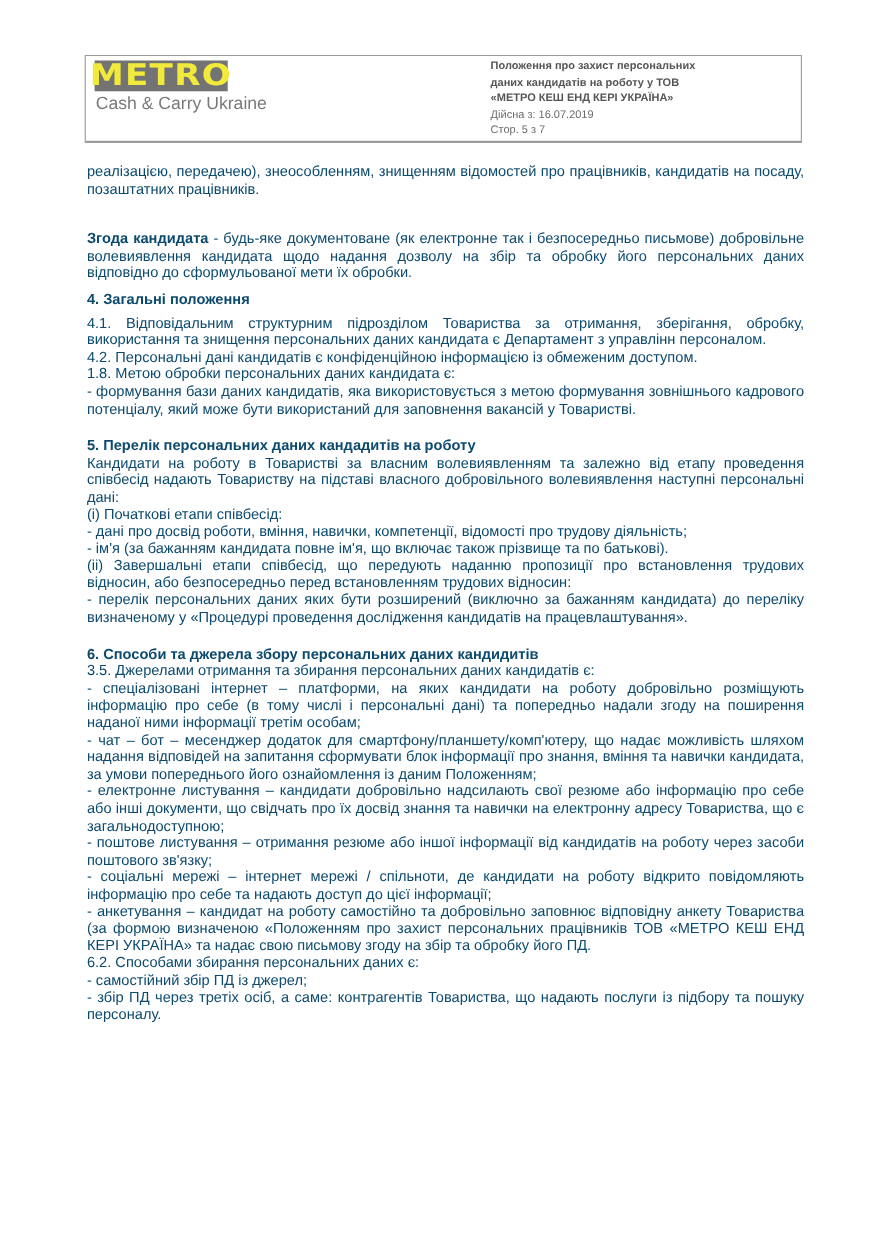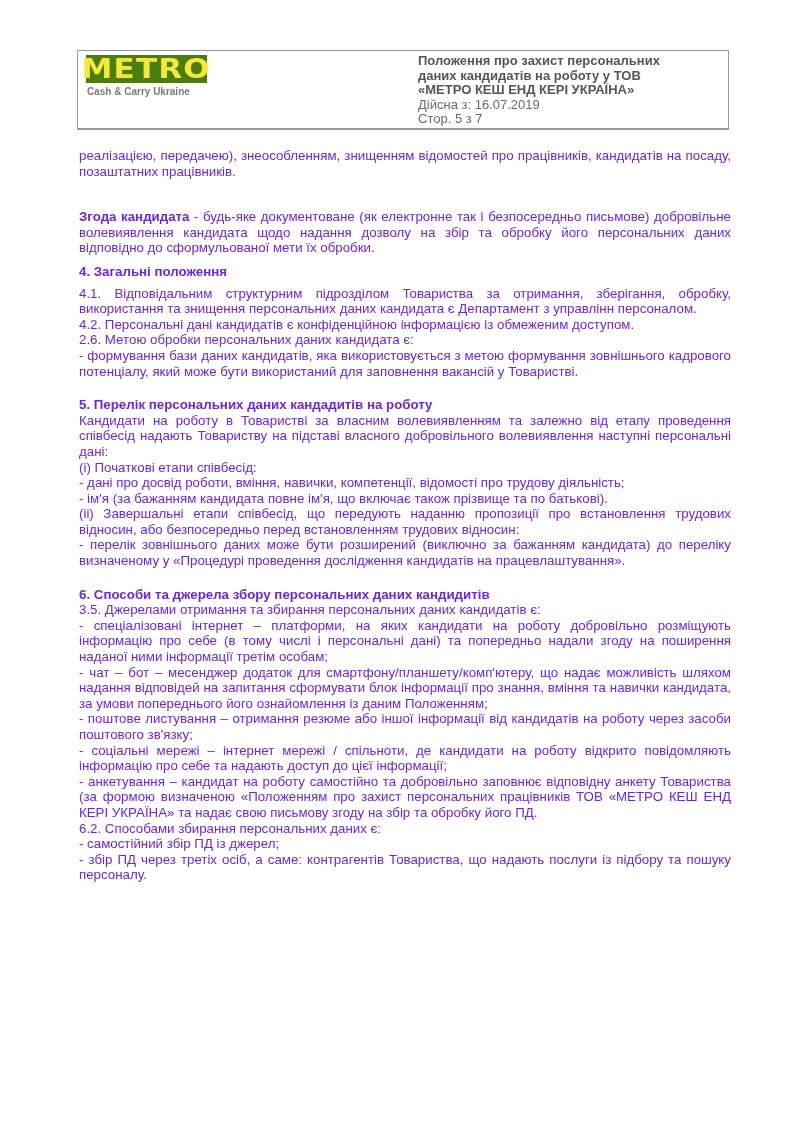--- a/index.html
+++ b/index.html
@@ -6,39 +6,39 @@
     body {
       width: 793px; height: 1121px; position: relative; overflow: hidden;
       font-family: "Liberation Sans", sans-serif; color: #5a5a5a;
     }
     .header-box {
       position: absolute; left: 77px; top: 50px; width: 652px; height: 80px;
       border: 1px solid #9a9a9a; border-bottom-width: 2px; box-sizing: border-box;
     }
     .logo {
       position: absolute; left: 8px; top: 4px; width: 121px; height: 28px;
-      background: #4d7c0f; display: flex; align-items: center; justify-content: center; text-align: right;
+      background: #737373; display: flex; align-items: center; justify-content: center; text-align: right;
     }
     .logo-text {
       font-family: "DejaVu Sans", sans-serif; font-weight: bold; font-size: 27px;
       color: #f2ea3a; letter-spacing: 1px; line-height: 28px;
       transform: scaleX(1.15);
     }
     .logo-sub {
-      position: absolute; left: 9px; top: 35px; font-size: 10px; font-weight: bold;
+      position: absolute; left: 9px; top: 35px; font-size: 16px; font-weight: normal;
       color: #7a7a7a;
     }
     .header-right {
-      position: absolute; left: 340px; top: 3px; width: 290px;
-      font-size: 13px; line-height: 14.5px; color: #6a6a6a;
+      position: absolute; left: 368px; top: 3px; width: 290px;
+      font-size: 10px; line-height: 14.5px; color: #6a6a6a;
     }
     .header-right .b { font-weight: bold; color: #555; }
     .content {
       position: absolute; left: 79px; top: 148px; width: 652px;
-      font-size: 13.3px; line-height: 15.6px; color: #6d28d9;
+      font-size: 13.3px; line-height: 15.6px; color: #0c4a6e;
     }
     .content p { margin: 0; }
     .j { text-align: justify; text-align-last: left; }
     .bold { font-weight: bold; }
     .gap1 { height: 30px; }
     .gap2 { height: 6px; }
     .gap3 { height: 16px; }
     .h { font-weight: bold; margin-top: 2px !important; }
   </style>
 </head>
@@ -61,36 +61,37 @@
 <div class="content">
   <p class="j">реалізацією, передачею), знеособленням, знищенням відомостей про працівників, кандидатів на посаду, позаштатних працівників.</p>
   <div class="gap1"></div>
   <p class="j"><span class="bold">Згода кандидата</span><span> - будь-яке документоване (як електронне так і безпосередньо письмове) добровільне волевиявлення кандидата щодо надання дозволу на збір та обробку його персональних даних відповідно до сформульованої мети їх обробки.</span></p>
   <div class="gap2"></div>
 
   <p class="h">4. Загальні положення</p>
   <div class="gap2"></div>
   <p class="j">4.1. Відповідальним структурним підрозділом Товариства за отримання, зберігання, обробку, використання та знищення персональних даних кандидата є Департамент з управлінн персоналом.</p>
   <p>4.2. Персональні дані кандидатів є конфіденційною інформацією із обмеженим доступом.</p>
-  <p>2.6. Метою обробки персональних даних кандидата є:</p>
+  <p>1.8. Метою обробки персональних даних кандидата є:</p>
   <p class="j"> - формування бази даних кандидатів, яка використовується з метою формування зовнішнього кадрового потенціалу, який може бути використаний для заповнення вакансій у Товаристві.</p>
   <div class="gap3"></div>
 
   <p class="h">5. Перелік персональних даних кандадитів на роботу</p>
   <p class="j">Кандидати на роботу в Товаристві за власним волевиявленням та залежно від етапу проведення співбесід надають Товариству на підставі власного добровільного волевиявлення наступні персональні дані:</p>
   <p>(і) Початкові етапи співбесід:</p>
   <p> - дані про досвід роботи, вміння, навички, компетенції, відомості про трудову діяльність;</p>
   <p> - ім'я (за бажанням кандидата повне ім'я, що включає також прізвище та по батькові).</p>
   <p class="j">(іі) Завершальні етапи співбесід, що передують наданню пропозиції про встановлення трудових відносин, або безпосередньо перед встановленням трудових відносин:</p>
-  <p class="j"> - перелік зовнішнього даних може бути розширений (виключно за бажанням кандидата) до переліку визначеному у «Процедурі проведення дослідження кандидатів на працевлаштування».</p>
+  <p class="j"> - перелік персональних даних яких бути розширений (виключно за бажанням кандидата) до переліку визначеному у «Процедурі проведення дослідження кандидатів на працевлаштування».</p>
   <div class="gap3"></div>
 
   <p class="h">6. Способи та джерела збору персональних даних кандидитів</p>
   <p>3.5. Джерелами отримання та збирання персональних даних кандидатів є:</p>
   <p class="j"> - спеціалізовані інтернет – платформи, на яких кандидати на роботу добровільно розміщують інформацію про себе (в тому числі і персональні дані) та попередньо надали згоду на поширення наданої ними інформації третім особам;</p>
   <p class="j"> - чат – бот – месенджер додаток для смартфону/планшету/комп'ютеру, що надає можливість шляхом надання відповідей на запитання сформувати блок інформації про знання, вміння та навички кандидата, за умови попереднього його ознайомлення із даним Положенням;</p>
+  <p class="j"> - електронне листування – кандидати добровільно надсилають свої резюме або інформацію про себе або інші документи, що свідчать про їх досвід знання та навички на електронну адресу Товариства, що є загальнодоступною;</p>
   <p class="j"> - поштове листування – отримання резюме або іншої інформації від кандидатів на роботу через засоби поштового зв'язку;</p>
   <p class="j"> - соціальні мережі – інтернет мережі / спільноти, де кандидати на роботу відкрито повідомляють інформацію про себе та надають доступ до цієї інформації;</p>
   <p class="j"> - анкетування – кандидат на роботу самостійно та добровільно заповнює відповідну анкету Товариства (за формою визначеною «Положенням про захист персональних працівників ТОВ «МЕТРО КЕШ ЕНД КЕРІ УКРАЇНА» та надає свою письмову згоду на збір та обробку його ПД.</p>
   <p>6.2. Способами збирання персональних даних є:</p>
   <p> - самостійний збір ПД із джерел;</p>
   <p class="j"> - збір ПД через третіх осіб, а саме: контрагентів Товариства, що надають послуги із підбору та пошуку персоналу.</p>
 </div>
 
 </body></html>

